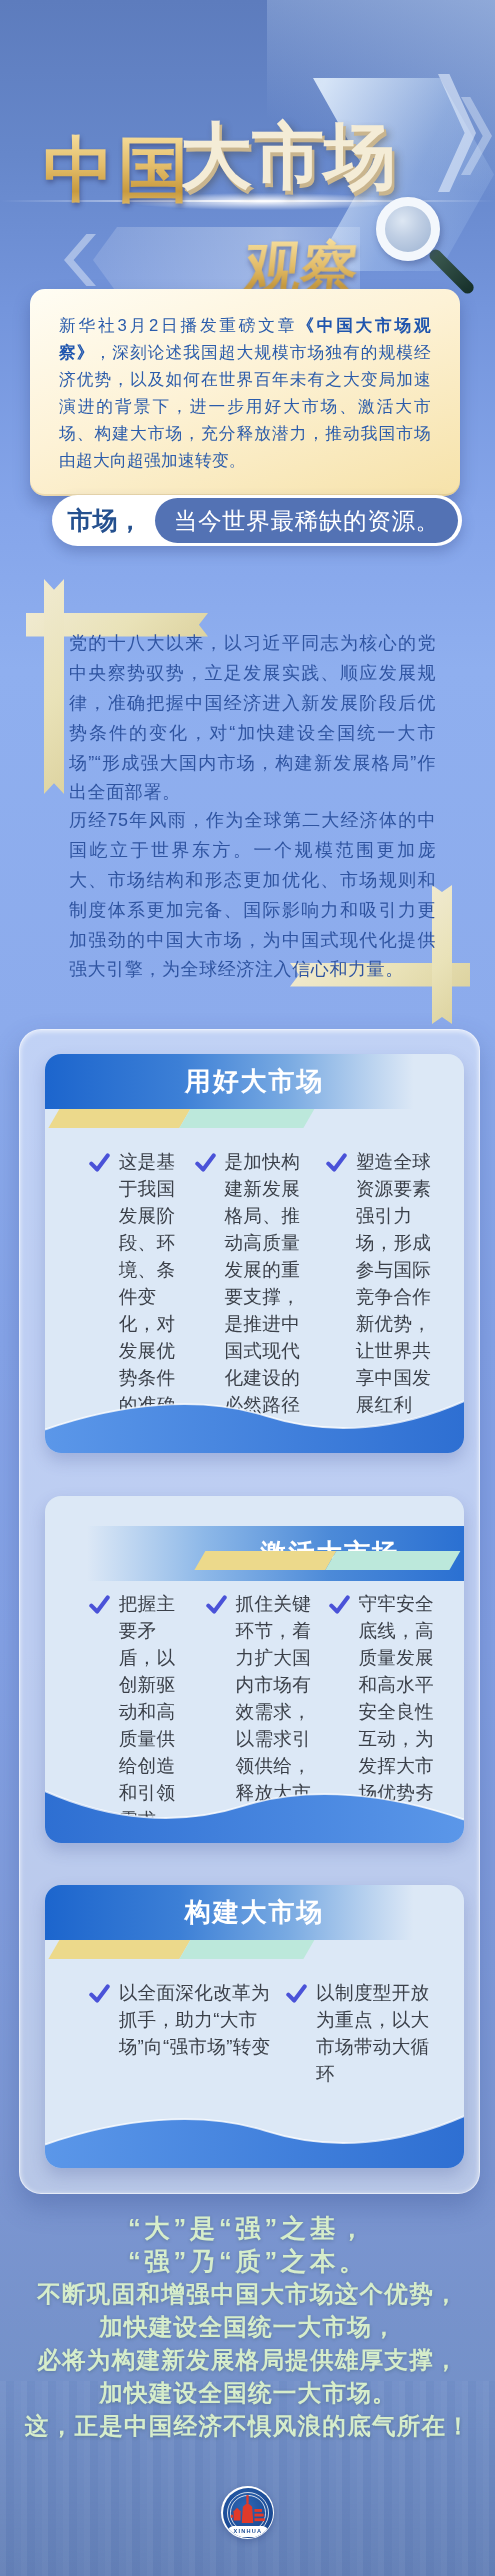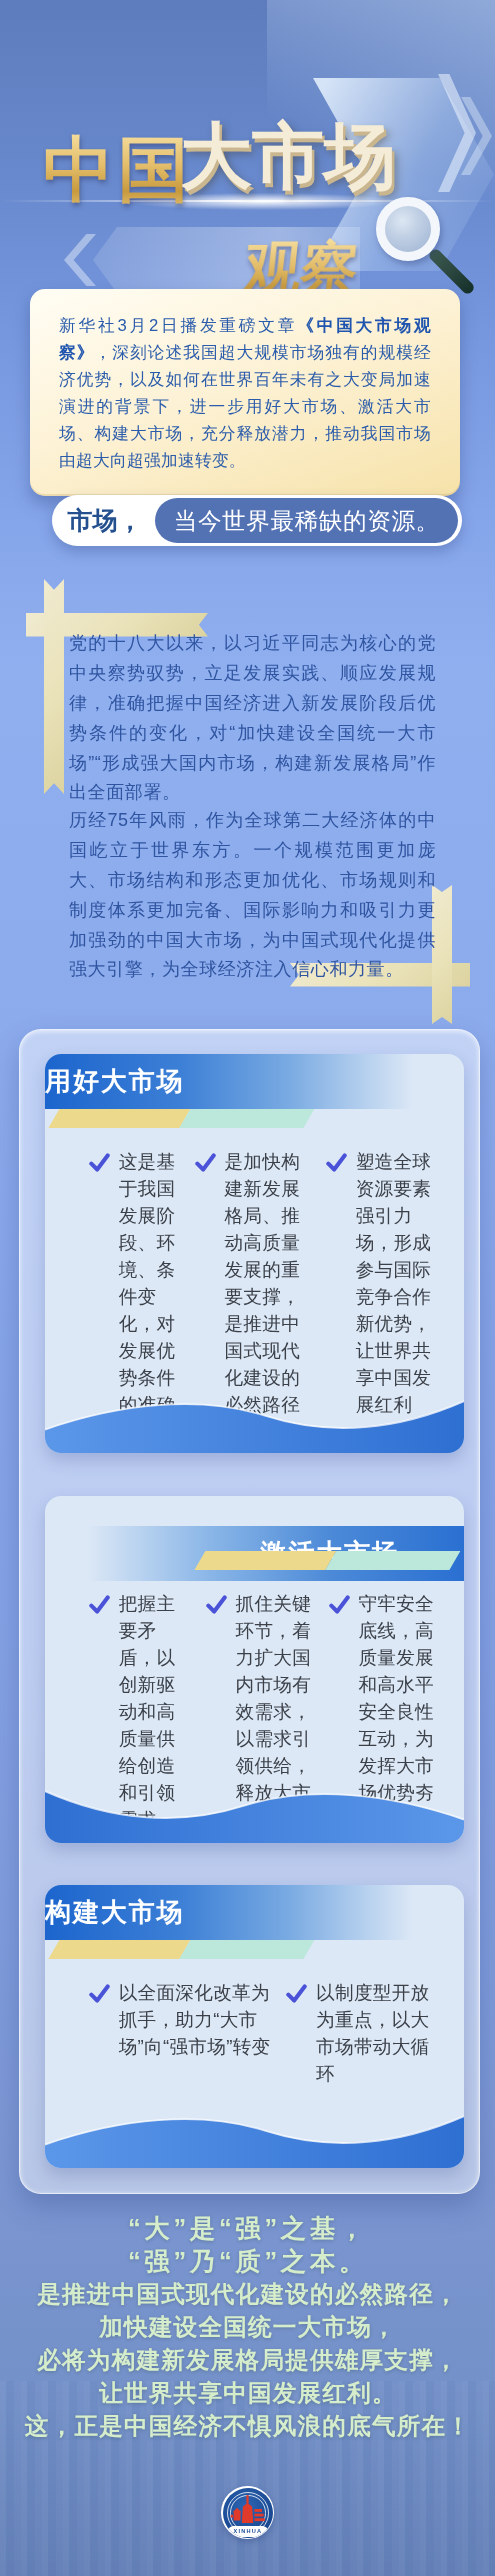--- a/index.html
+++ b/index.html
@@ -84,21 +84,21 @@
     background:rgba(250,252,255,.48);border:0.6px solid rgba(255,255,255,.65);
     box-shadow:0 12.4px 27px rgba(48,70,135,.30),inset 0 1.2px 5px rgba(255,255,255,.7);}
   .card{width:419px;left:45px;border-radius:16px;background:#dce8f6;overflow:hidden;
     box-shadow:0 7.4px 16px rgba(48,70,135,.22);}
   .card1{top:1054px;height:399px;}
   .card2{top:1496px;height:347px;}
   .card3{top:1885px;height:283px;}
   .card-header{position:absolute;left:0;top:0;right:0;height:55px;
     font-size:26px;font-weight:bold;color:#fff;letter-spacing:1.9px;line-height:55px;}
   .hdr-left{background:linear-gradient(90deg,#1c65cd 0%,#3c7fd6 32%,#79aae2 58%,rgba(220,232,246,0) 88%);
-    text-align:left;}
+    text-align:center;}
   .hdr-right{background:linear-gradient(270deg,#2a70d2 0%,#4c8ad8 32%,#8db8e8 62%,rgba(220,232,246,0) 90%);
     padding-right:64px;text-align:right;margin-top:30px;}
   .accent{position:absolute;top:55px;height:18.6px;display:flex;gap:0;}
   .acc-l{left:8.7px;} .acc-r{right:8.7px;}
   .acc-piece{height:18.6px;transform:skewX(-30deg);}
   .acc-yellow{width:131px;background:#ecd98b;}
   .acc-teal{width:124px;background:#bce8db;}
   .items{position:absolute;left:0;right:0;top:74px;display:flex;gap:13.6px;
     padding:21px 26px 0 44px;}
   .item{display:flex;align-items:flex-start;}
@@ -284,24 +284,24 @@
         <path d="M0,64 C120,22 250,8 356,42 C462,76 572,64 676,18" fill="none" stroke="rgba(255,255,255,.75)" stroke-width="3"></path>
       </svg>
     </div>
   </div>
 
   <div class="abs city"></div>
 
   <div class="abs footer">
     <div class="big">“大”是“强”之基，</div>
     <div class="big">“强”乃“质”之本。</div>
-    <div>是推进中国式现代化建设的必然路径，</div>
+    <div>不断巩固和增强中国大市场这个优势，</div>
     <div>加快建设全国统一大市场，</div>
     <div>必将为构建新发展格局提供雄厚支撑，</div>
-    <div>让世界共享中国发展红利。</div>
+    <div>加快建设全国统一大市场。</div>
     <div>这，正是中国经济不惧风浪的底气所在！</div>
   </div>
 
   <div class="abs logo">
     <div class="logo-inner">
       <div class="logo-ring ring1"></div>
       <div class="logo-ring ring2"></div>
       <svg class="logo-glyph" viewBox="0 0 64 52">
         <g fill="#e03a2a">
           <rect x="30" y="2" width="4" height="14"></rect>

